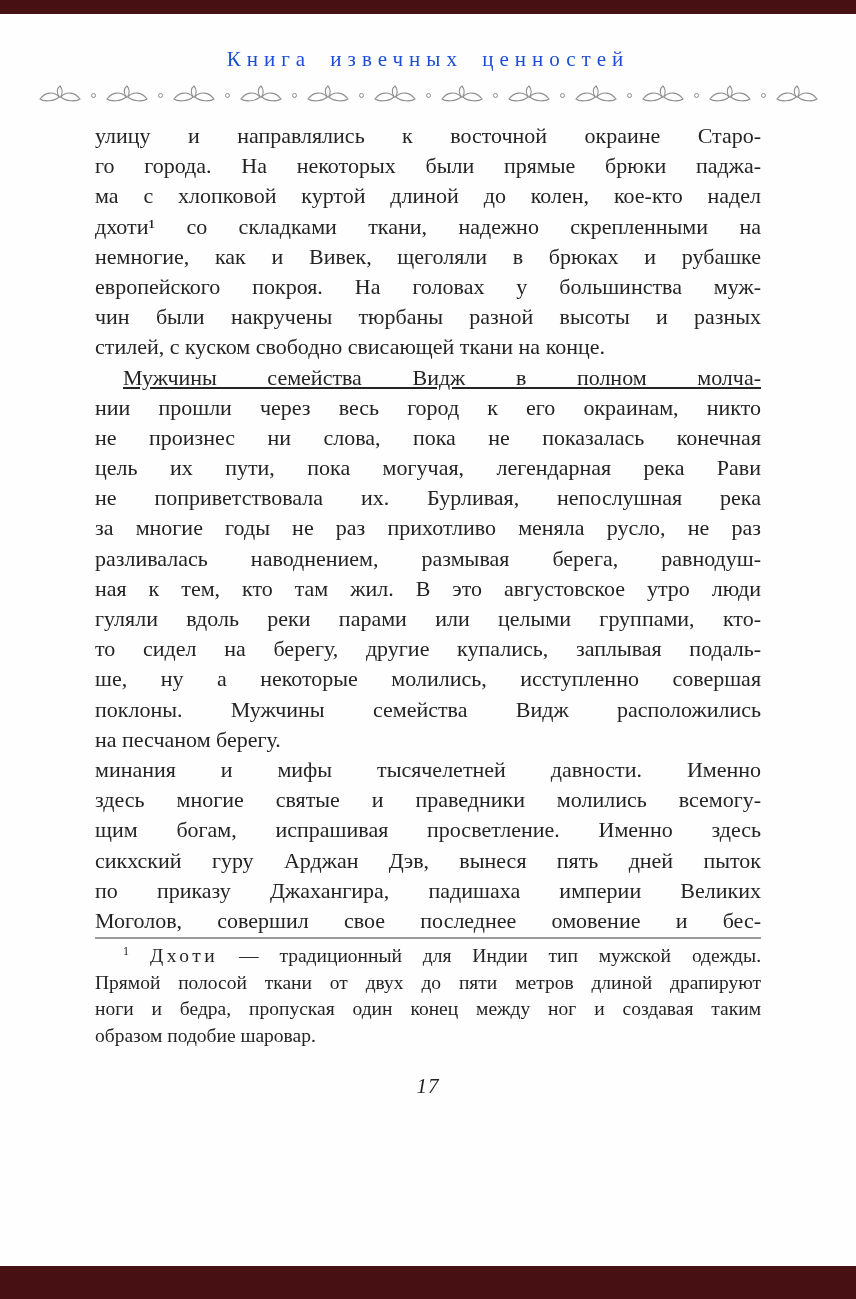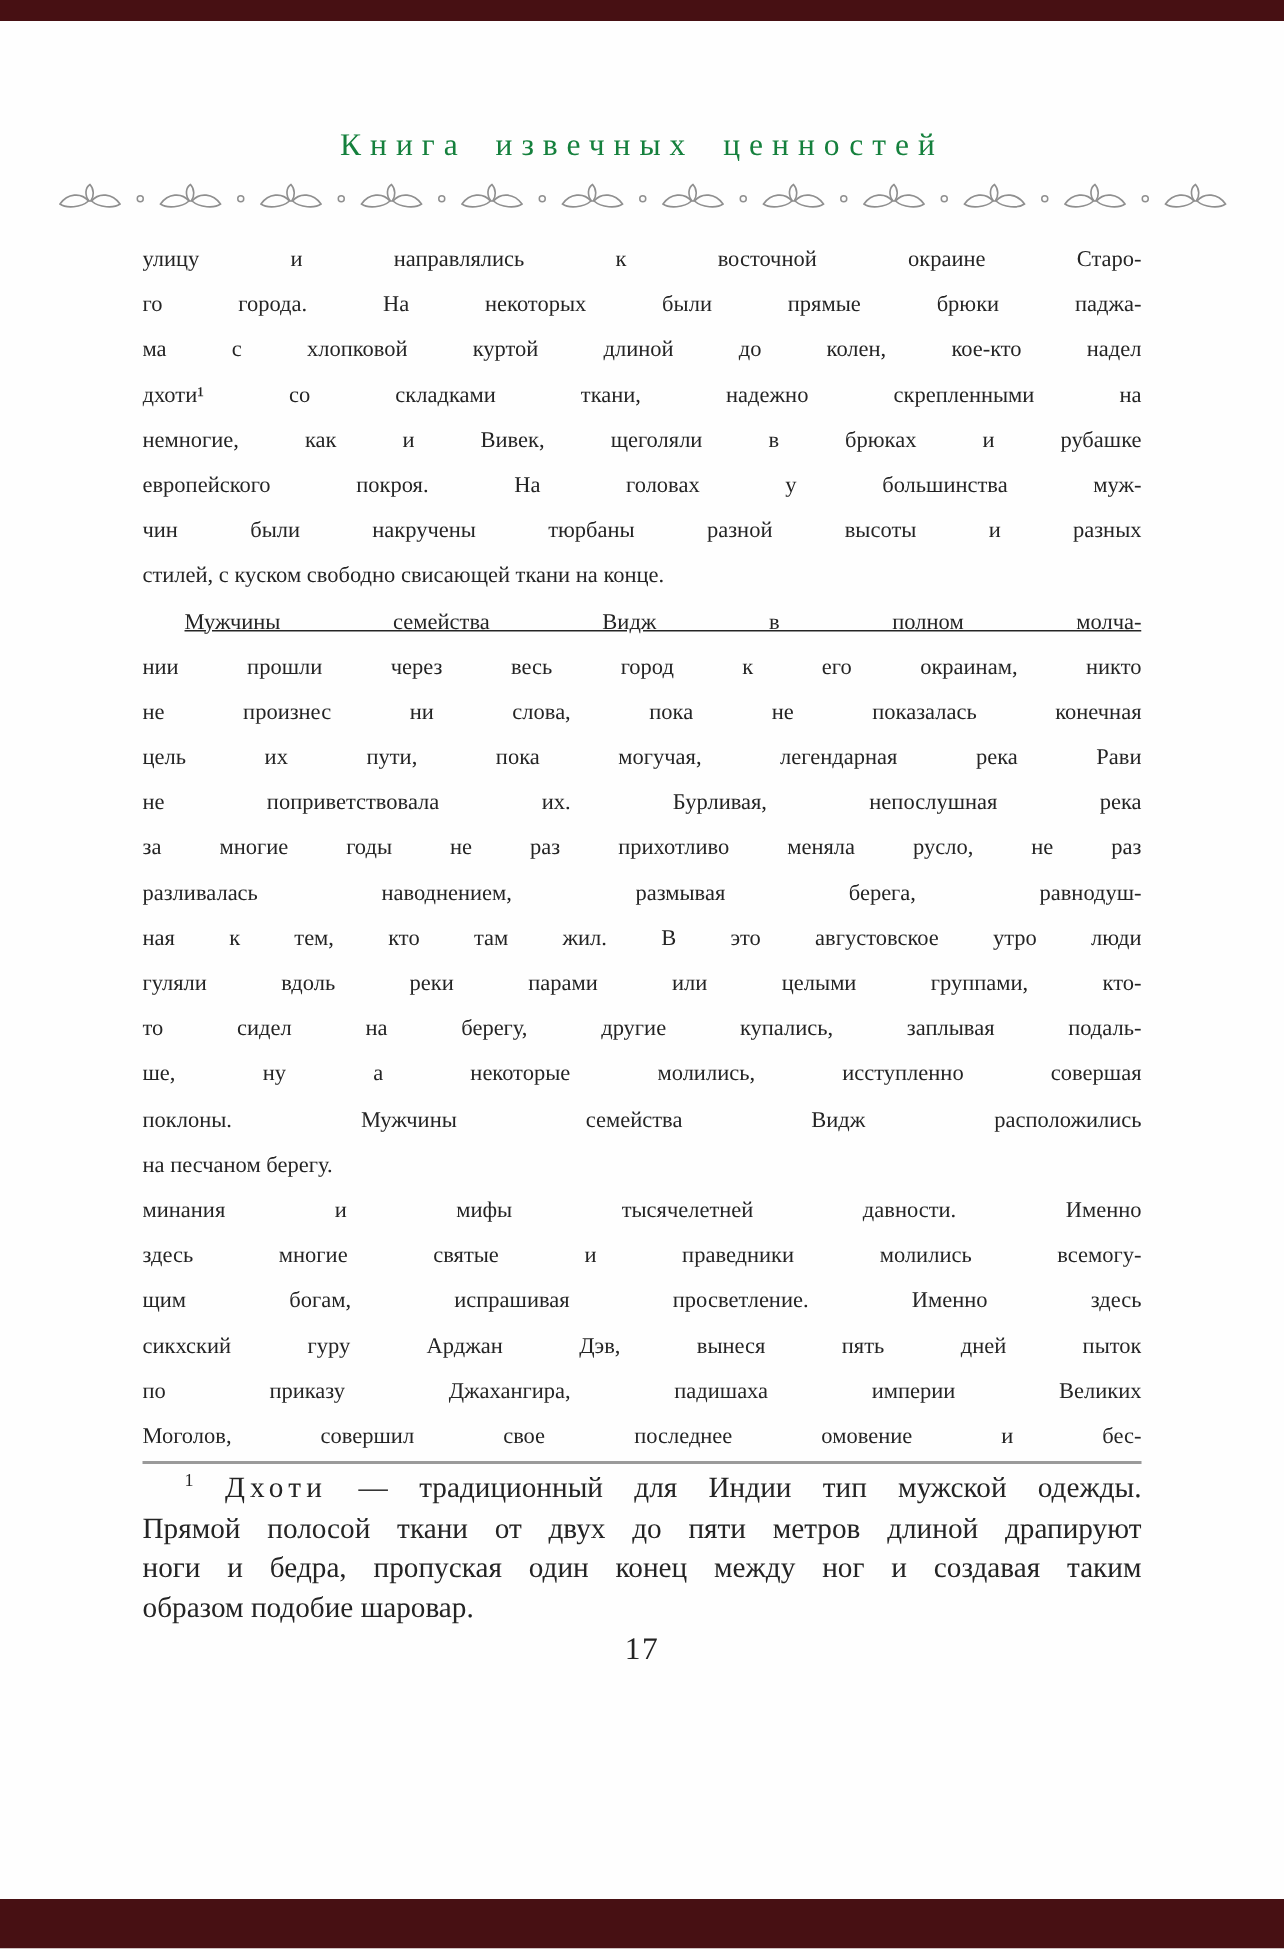--- a/index.html
+++ b/index.html
@@ -11,41 +11,41 @@
     position:relative;
     overflow:hidden;
   }
   .band { position:absolute; left:0; width:100%; }
   .band-top { top:0; height:14px; background:#471013; }
   .band-bottom { bottom:0; height:33px; background:#471013; }
 
   .content { padding:0 95px; }
 
   .running-head {
-    padding-top:83px;
+    padding-top:46px;
     text-align:center;
     font-size:21px;
     line-height:26px;
     letter-spacing:6px;
     word-spacing:8px;
-    color:#15803d;
+    color:#1d4ed8;
   }
 
   .ornaments {
     display:flex; align-items:center; justify-content:center;
     gap:9px; margin-top:9px; height:28px;
   }
   .fleuron svg { display:block; }
   .dot {
     width:5px; height:5px;
     border:1px solid #8f8f8f; border-radius:50%;
     flex:0 0 auto;
   }
 
-  .body-text { margin-top:12px; font-size:15px; }
+  .body-text { margin-top:12px; font-size:22px; }
   .line {
     height:30.2px; line-height:30.2px;
     text-align:justify; text-align-last:justify;
     overflow:hidden; white-space:nowrap;
   }
   .line.endpara { text-align-last:left; }
   .line.indent { padding-left:28px;text-decoration:underline; }
 
   .footnote-rule { border-top:2px solid #9a9a9a; margin-top:1px; }
 
@@ -54,22 +54,22 @@
     line-height:26.5px;
     text-align:justify; text-align-last:justify;
     overflow:hidden; white-space:nowrap;
   }
   .fline.endpara { text-align-last:left; }
   .fline.first { padding-left:28px; }
   .fn-term { letter-spacing:3.5px; }
   sup { font-size:0.62em; vertical-align:super; line-height:0; }
 
   .page-number {
-    text-align:center; 
-    font-size:21px; line-height:26px; letter-spacing:1px;
+    text-align:center; margin-top:24px;
+    font-size:21px; line-height:26px; letter-spacing:1px;font-style:italic;
   }
 </style>
 </head>
 <body>
 
 <div class="band band-top"></div>
 
 <div class="content">
 
   <div class="running-head">Книга извечных ценностей</div>

